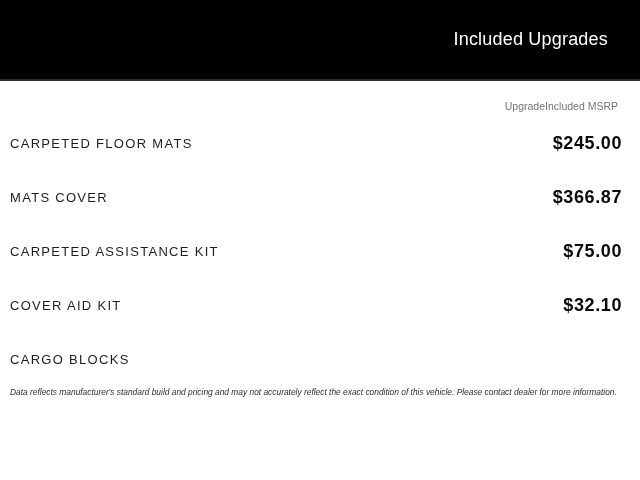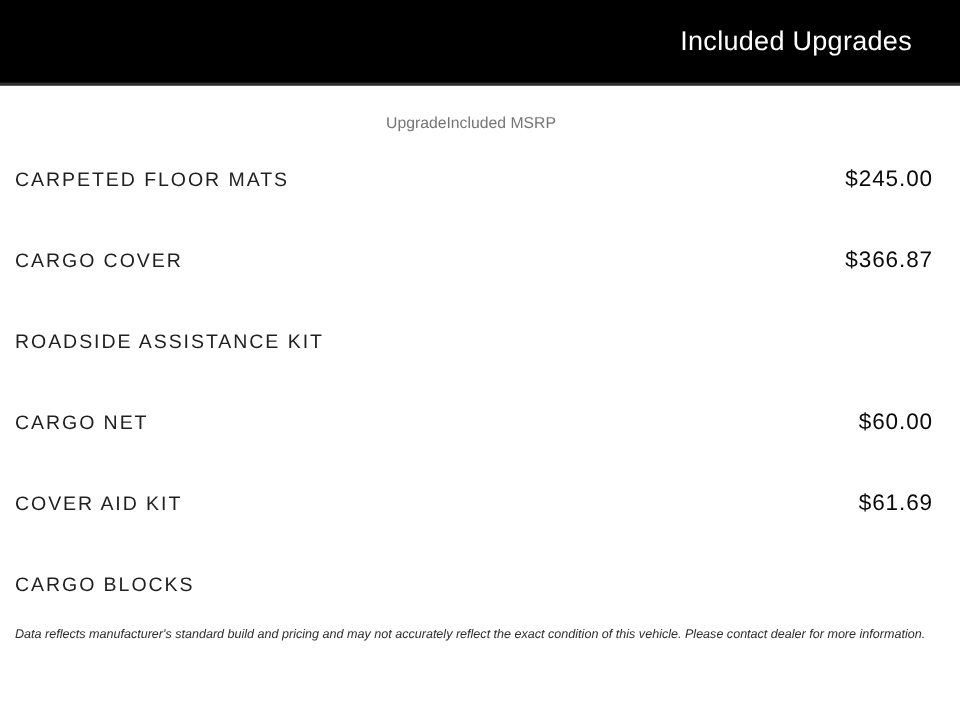--- a/index.html
+++ b/index.html
@@ -4,37 +4,37 @@
 <style>
   * { margin: 0; padding: 0; box-sizing: border-box; }
   html, body {
     width: 640px;
     height: 480px;
     background: #ffffff;
     font-family: "Liberation Sans", sans-serif;
     overflow: hidden;
   }
   .header-bar {
-    height: 57px;
+    height: 81px;
     background: #000000;
     border-bottom: 2px solid #2f2f2f;
     display: flex;
     align-items: center;
     justify-content: flex-end;
     padding-right: 32px;
   }
   .page-title {
     color: #ffffff;
     font-size: 18px;
     font-weight: 400;
     letter-spacing: 0.2px;
   }
   .col-headers {
     display: flex;
-    justify-content: center;
+    justify-content: flex-end;
     align-items: flex-end;
     padding: 18px 22px 0 10px;
     height: 32px;
     font-size: 10.5px;
     color: #757575;
     line-height: 14px;
   }
   .table-rows { margin-top: 3px; text-align: center; }
   .table-row {
     height: 54px;
@@ -42,22 +42,22 @@
     align-items: center;
     justify-content: space-between;
     padding: 0 18px 0 10px;
   }
   .upgrade-name {
     font-size: 13px;
     color: #1f1f1f;
     letter-spacing: 1.3px;
   }
   .upgrade-price {
-    font-size: 15px;
-    font-weight: 400;
+    font-size: 18px;
+    font-weight: 700;
     color: #0a0a0a;
     letter-spacing: 0.6px;
   }
   .disclaimer {
     margin: 1px 10px 0 10px;
     font-size: 8.4px;
     font-style: italic;
     color: #2e2e2e;
     line-height: 11px;
     white-space: nowrap;
@@ -75,32 +75,29 @@
   <span>Upgrade</span>
   <span>Included MSRP</span>
 </div>
 
 <div class="table-rows">
   <div class="table-row">
     <span class="upgrade-name">CARPETED FLOOR MATS</span>
     <span class="upgrade-price">$245.00</span>
   </div>
   <div class="table-row">
-    <span class="upgrade-name">CARGO COVER</span>
+    <span class="upgrade-name">MATS COVER</span>
     <span class="upgrade-price">$366.87</span>
   </div>
   <div class="table-row">
-    <span class="upgrade-name">ROADSIDE ASSISTANCE KIT</span>
-  </div>
-  <div class="table-row">
-    <span class="upgrade-name">CARGO NET</span>
-    <span class="upgrade-price">$60.00</span>
+    <span class="upgrade-name">CARPETED ASSISTANCE KIT</span>
+    <span class="upgrade-price">$75.00</span>
   </div>
   <div class="table-row">
     <span class="upgrade-name">COVER AID KIT</span>
-    <span class="upgrade-price">$61.69</span>
+    <span class="upgrade-price">$32.10</span>
   </div>
   <div class="table-row">
     <span class="upgrade-name">CARGO BLOCKS</span>
   </div>
 </div>
 
 <div class="disclaimer">Data reflects manufacturer's standard build and pricing and may not accurately reflect the exact condition of this vehicle. Please contact dealer for more information.</div>
 
 </body></html>

